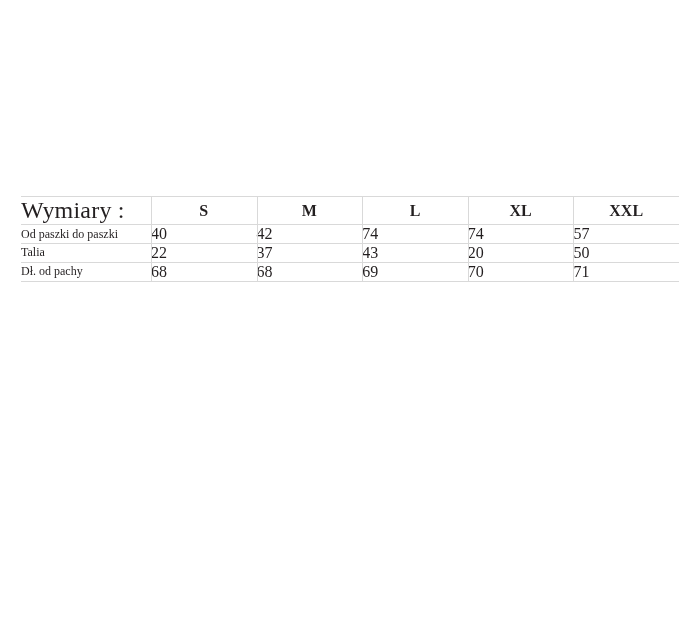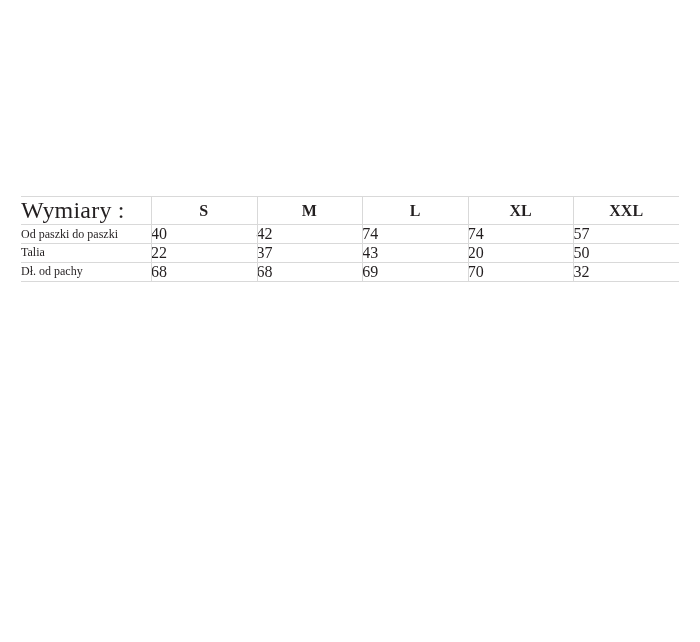--- a/index.html
+++ b/index.html
@@ -120,21 +120,21 @@
           <td class="cell-val">43</td>
           <td class="cell-val">20</td>
           <td class="cell-val">50</td>
         </tr>
         <tr>
           <td class="cell-label">Dł. od pachy</td>
           <td class="cell-val">68</td>
           <td class="cell-val">68</td>
           <td class="cell-val">69</td>
           <td class="cell-val">70</td>
-          <td class="cell-val">32</td>
+          <td class="cell-val">71</td>
         </tr>
       </tbody>
     </table>
     <div class="vline" style="left:130px;height:100%;"></div>
     <div class="vline" style="left:235.6px;height:100%;"></div>
     <div class="vline" style="left:341.2px;height:100%;"></div>
     <div class="vline" style="left:446.8px;height:100%;"></div>
     <div class="vline" style="left:552.4px;height:100%;"></div>
   </div>
 </div>

